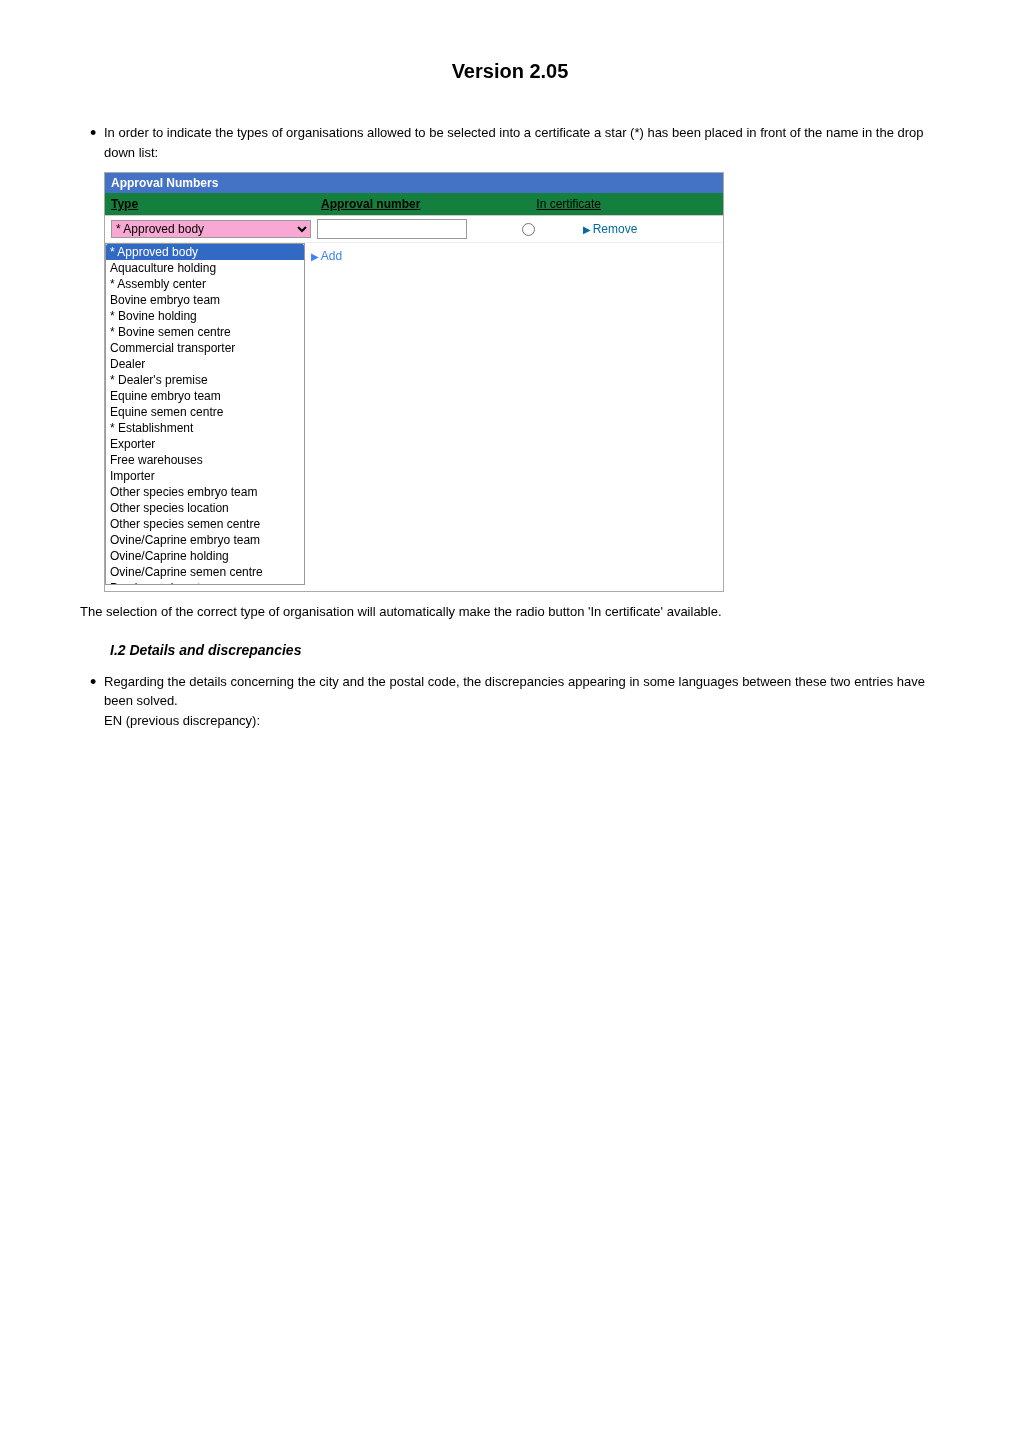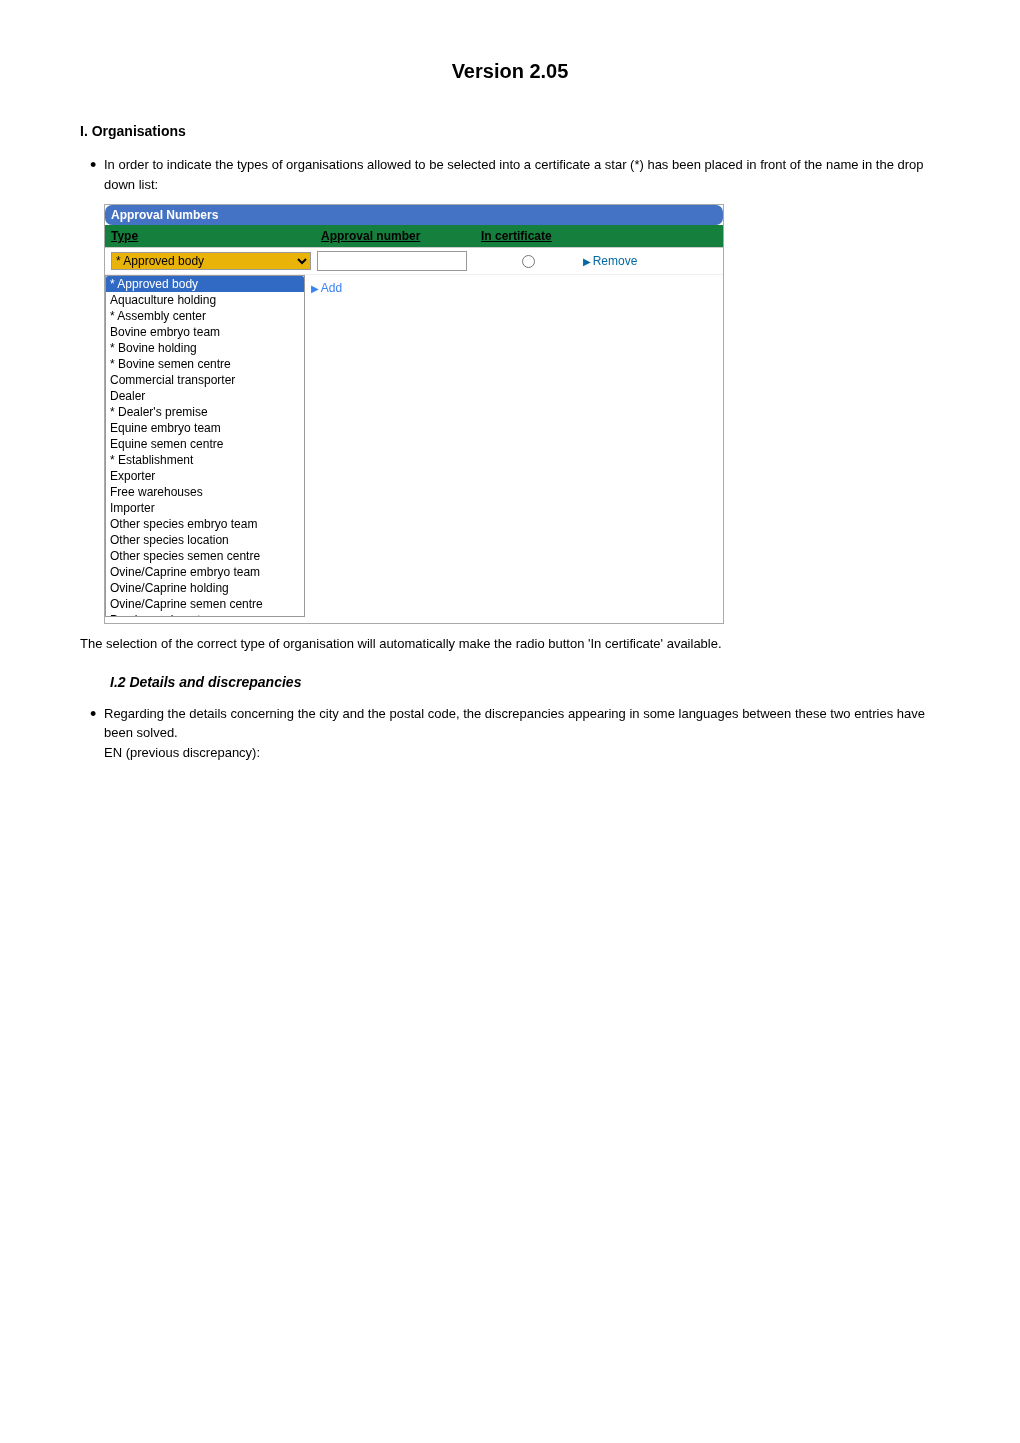--- a/index.html
+++ b/index.html
@@ -57,21 +57,20 @@
       margin: 10px 0 10px 24px;
       font-size: 12px;
       background: #fff;
     }
     .approval-widget-title {
       background: #4472C4;
       color: #fff;
       font-weight: bold;
       padding: 3px 6px;
       font-size: 12px;
-      border-radius: 7px;
     }
     .approval-widget-header {
       display: flex;
       align-items: center;
       padding: 4px 6px;
       border-bottom: 1px solid #ccc;
       background: #15803d;
     }
     .approval-widget-header .col-type {
       width: 210px;
@@ -80,42 +79,43 @@
       font-size: 12px;
     }
     .approval-widget-header .col-number {
       width: 160px;
       font-weight: bold;
       text-decoration: underline;
       font-size: 12px;
     }
     .approval-widget-header .col-cert {
       width: 120px;
-      font-weight: bold;
+      font-weight: normal;
       text-decoration: underline;
       font-size: 12px;
+      text-align: right;
     }
     .approval-widget-header .col-actions {
       flex: 1;
     }
     .approval-row {
       display: flex;
       align-items: center;
       padding: 3px 6px;
       border-bottom: 1px solid #eee;
     }
     .type-select-wrapper {
       width: 200px;
       margin-right: 6px;
     }
     .type-select {
       width: 100%;
       font-size: 12px;
       border: 1px solid #999;
-      background: #eab308;
+      background: #f9a8d4;
     }
     .number-input {
       width: 150px;
       height: 20px;
       border: 1px solid #999;
       font-size: 12px;
       margin-right: 6px;
     }
     .radio-cell {
       width: 110px;
@@ -190,21 +190,20 @@
 </head>
 <body>
 
 <div>
 
   <div class="page-title">
     <h1>Version 2.05</h1>
   </div>
 
   <div>
-    <div class="section-heading">I. Organisations</div>
 
 
     <div class="bullet-item">
       <span class="bullet-dot">•</span>
       <span class="bullet-text">In order to indicate the types of organisations allowed to be selected into a certificate a star (*) has been placed in front of the name in the drop down list:</span>
     </div>
 
     <div class="approval-widget">
       <div class="approval-widget-title">Approval Numbers</div>
       <div class="approval-widget-header">

